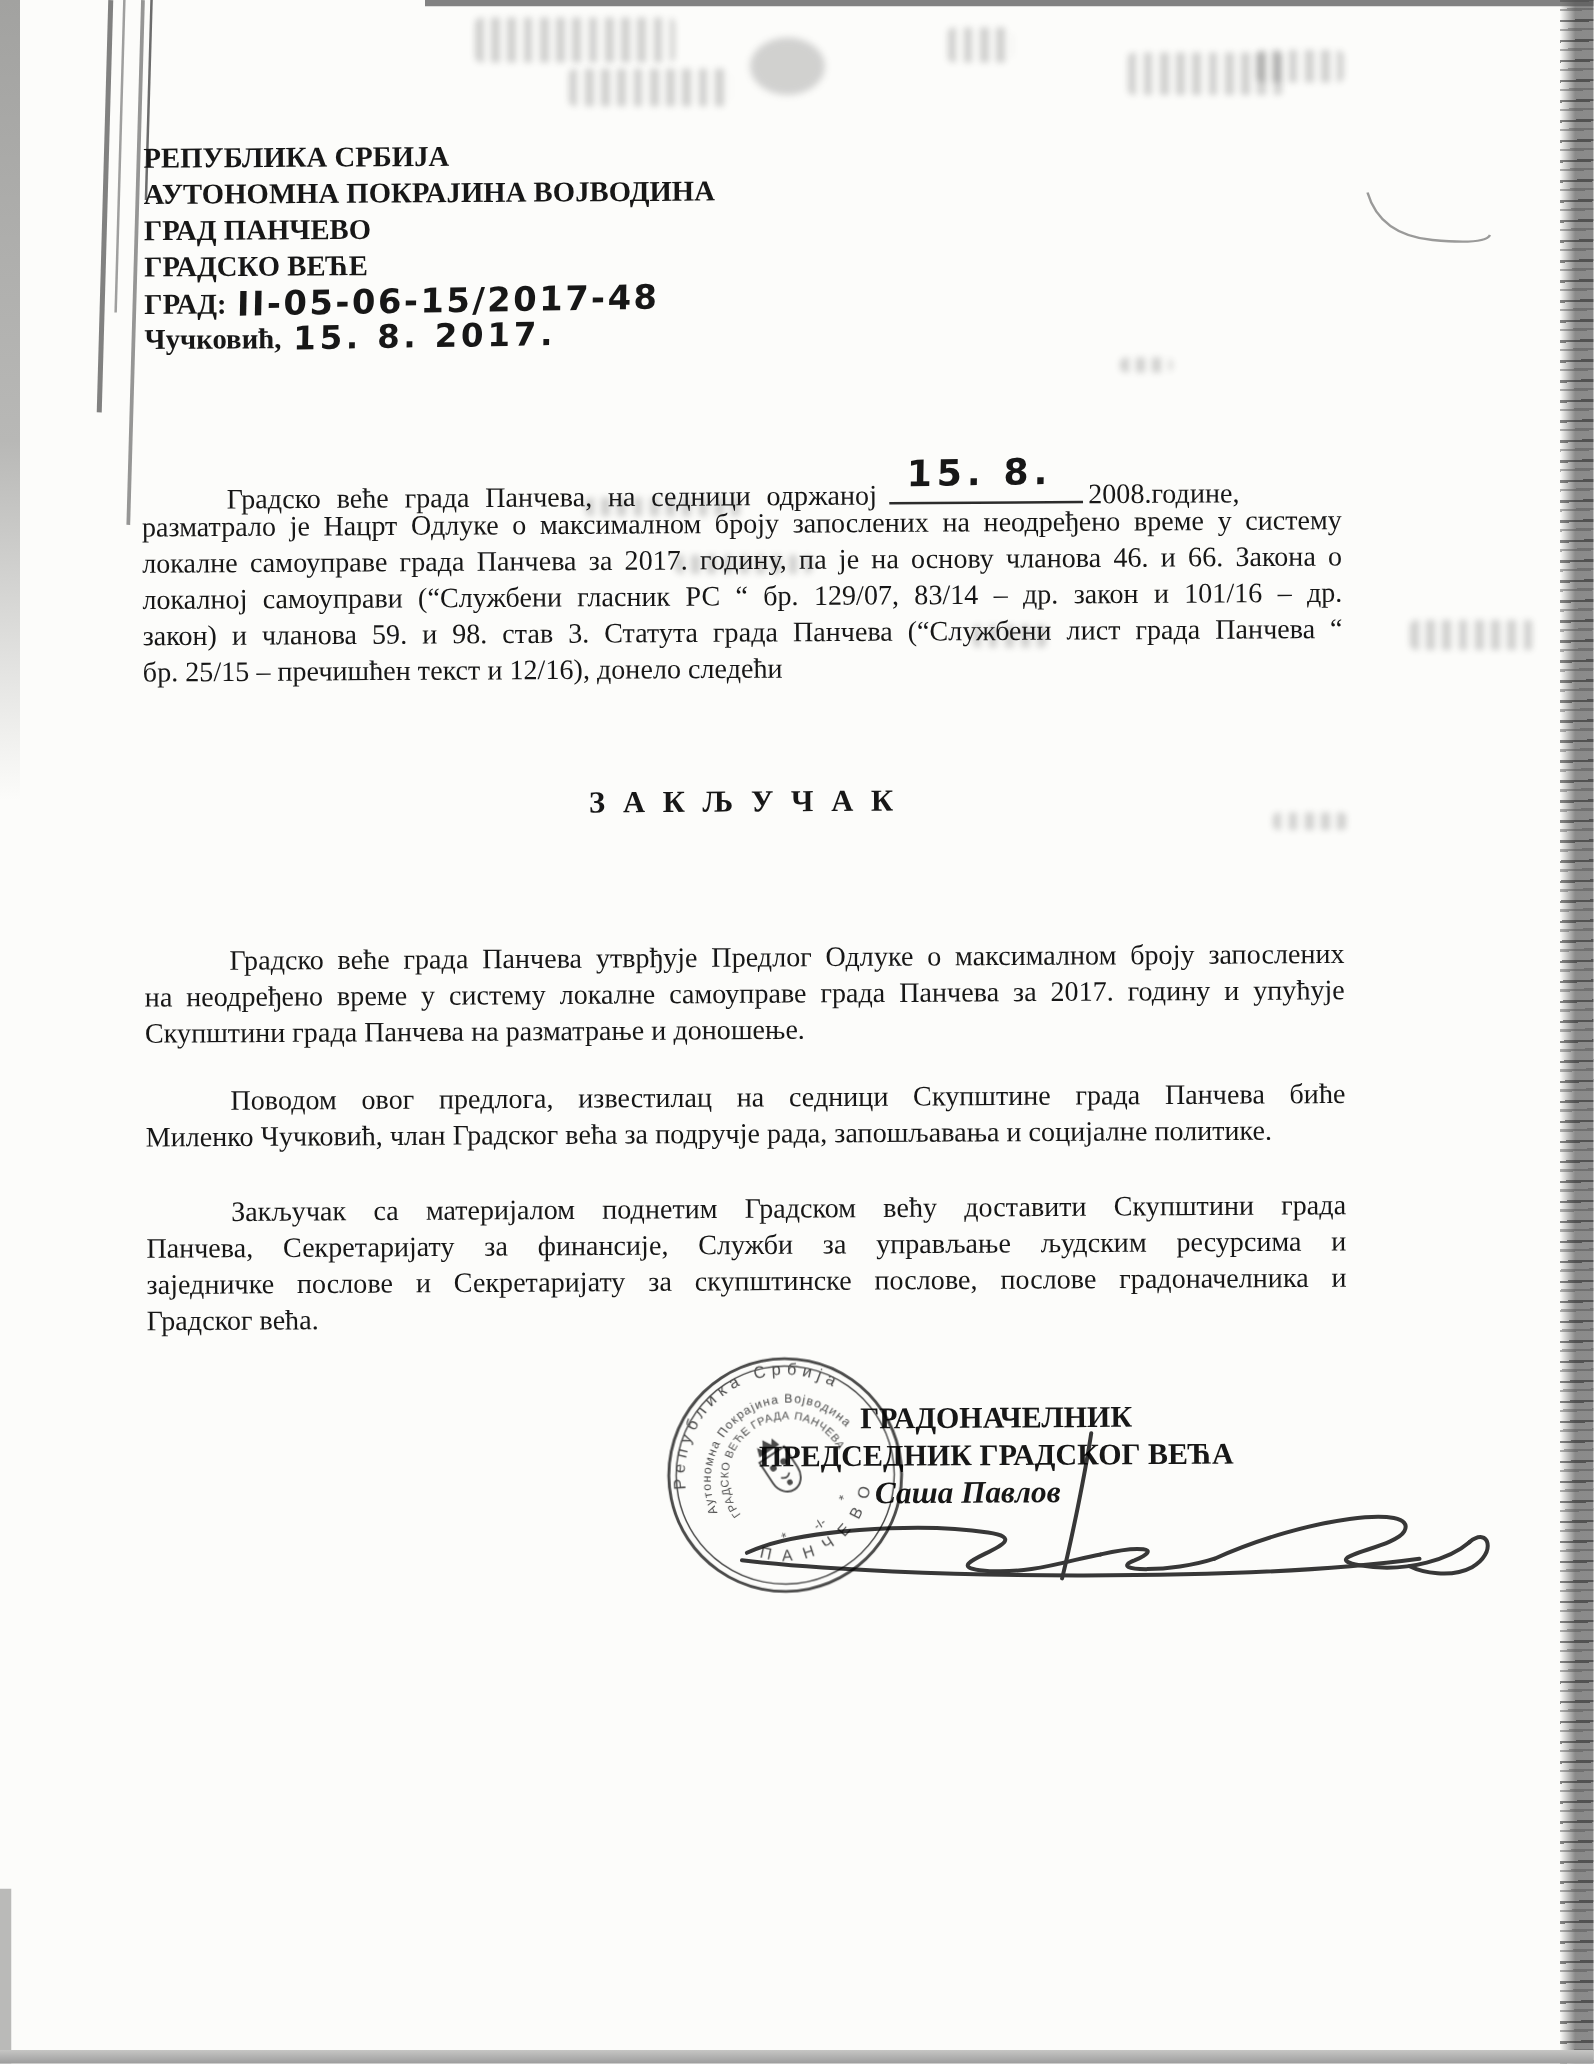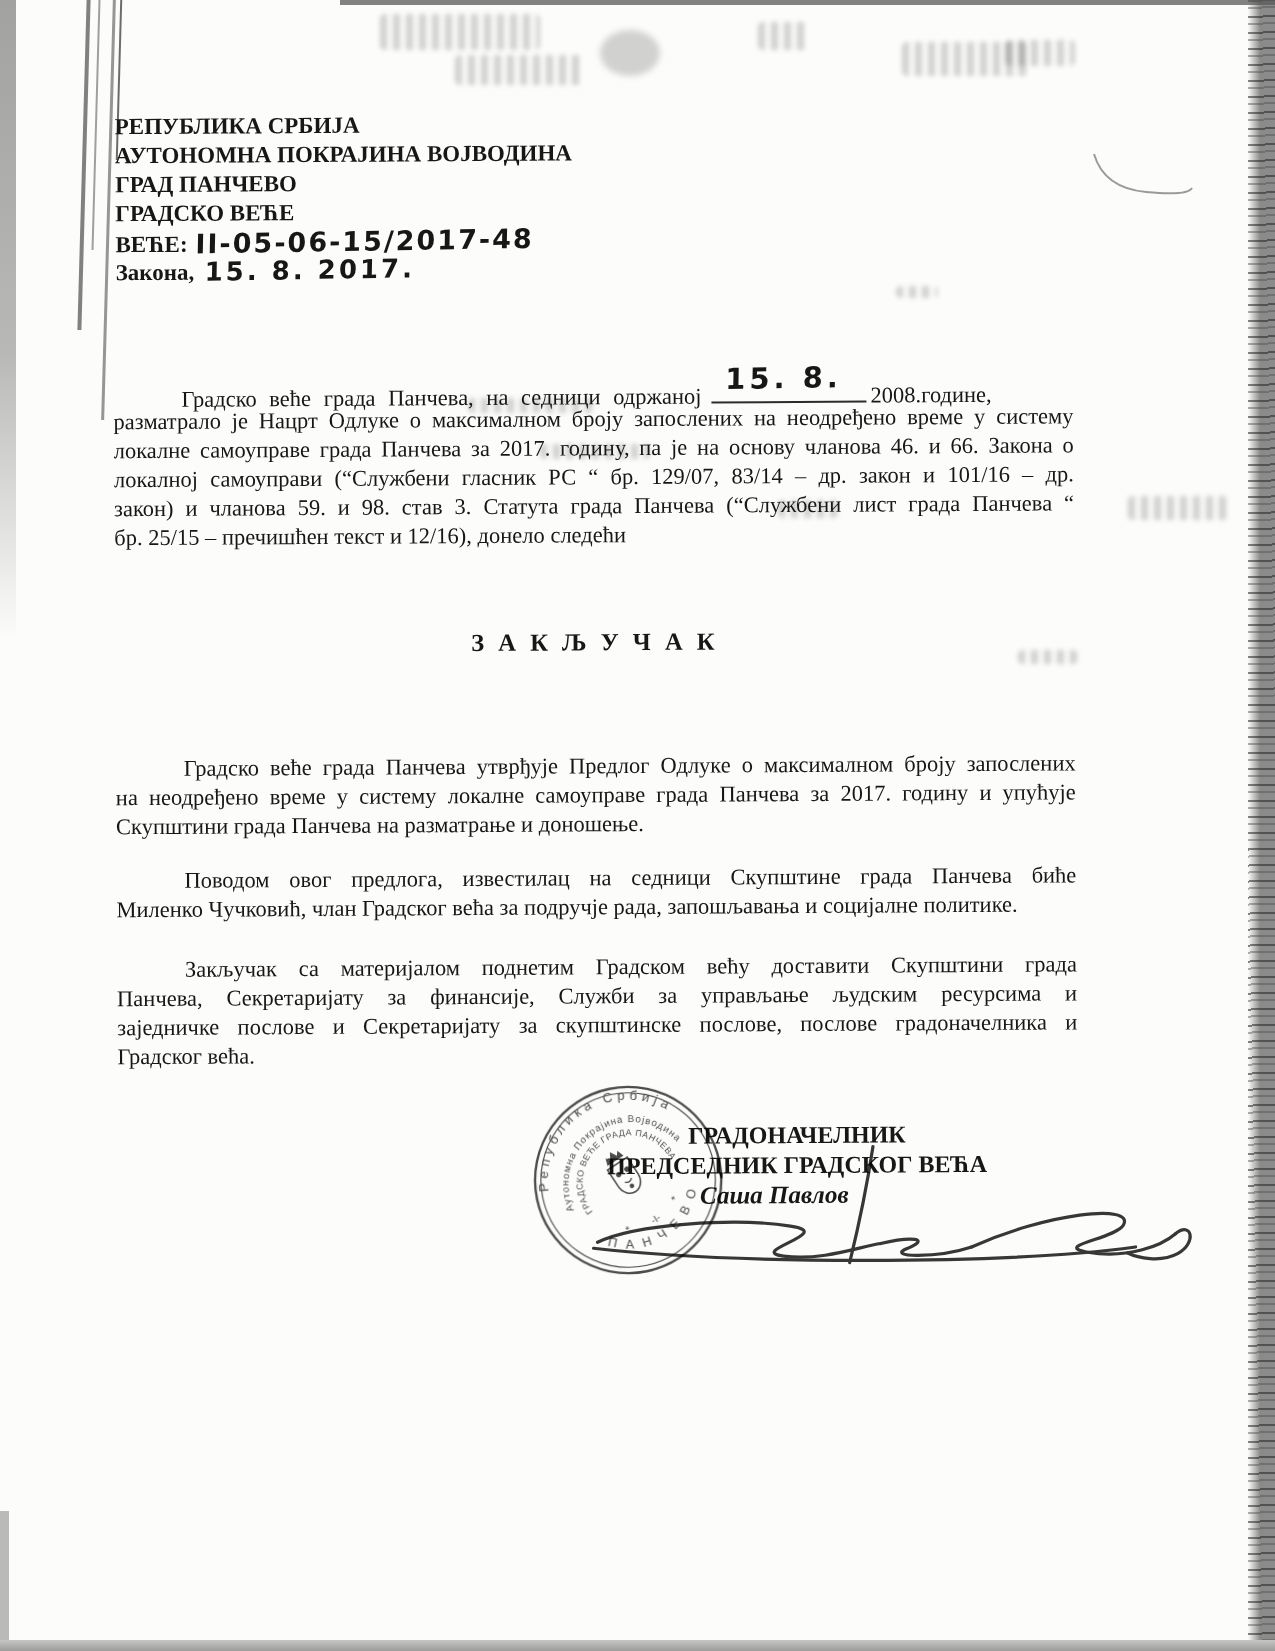--- a/index.html
+++ b/index.html
@@ -89,25 +89,25 @@
   </svg>
 
   <div class="content">
 
     <div class="hdr">
       <div>РЕПУБЛИКА СРБИЈА</div>
       <div>АУТОНОМНА ПОКРАЈИНА ВОЈВОДИНА</div>
       <div>ГРАД ПАНЧЕВО</div>
       <div>ГРАДСКО ВЕЋЕ</div>
       <div class="hdr-row">
-        <span>ВЕЋЕ:</span>
+        <span>ГРАД:</span>
         <span class="hand num-hand">II-05-06-15/2017-48</span>
       </div>
       <div class="hdr-row">
-        <span>Закона,</span>
+        <span>Чучковић,</span>
         <span class="hand date-hand">15. 8. 2017.</span>
       </div>
     </div>
 
     <div class="body-par" style="top:375px;">
       <div class="l1">
         <span class="ind"></span>
         <span class="pre">Градско веће града Панчева, на седници одржаној</span>
         <span class="datefill">
           <span class="hand">15. 8.</span>

